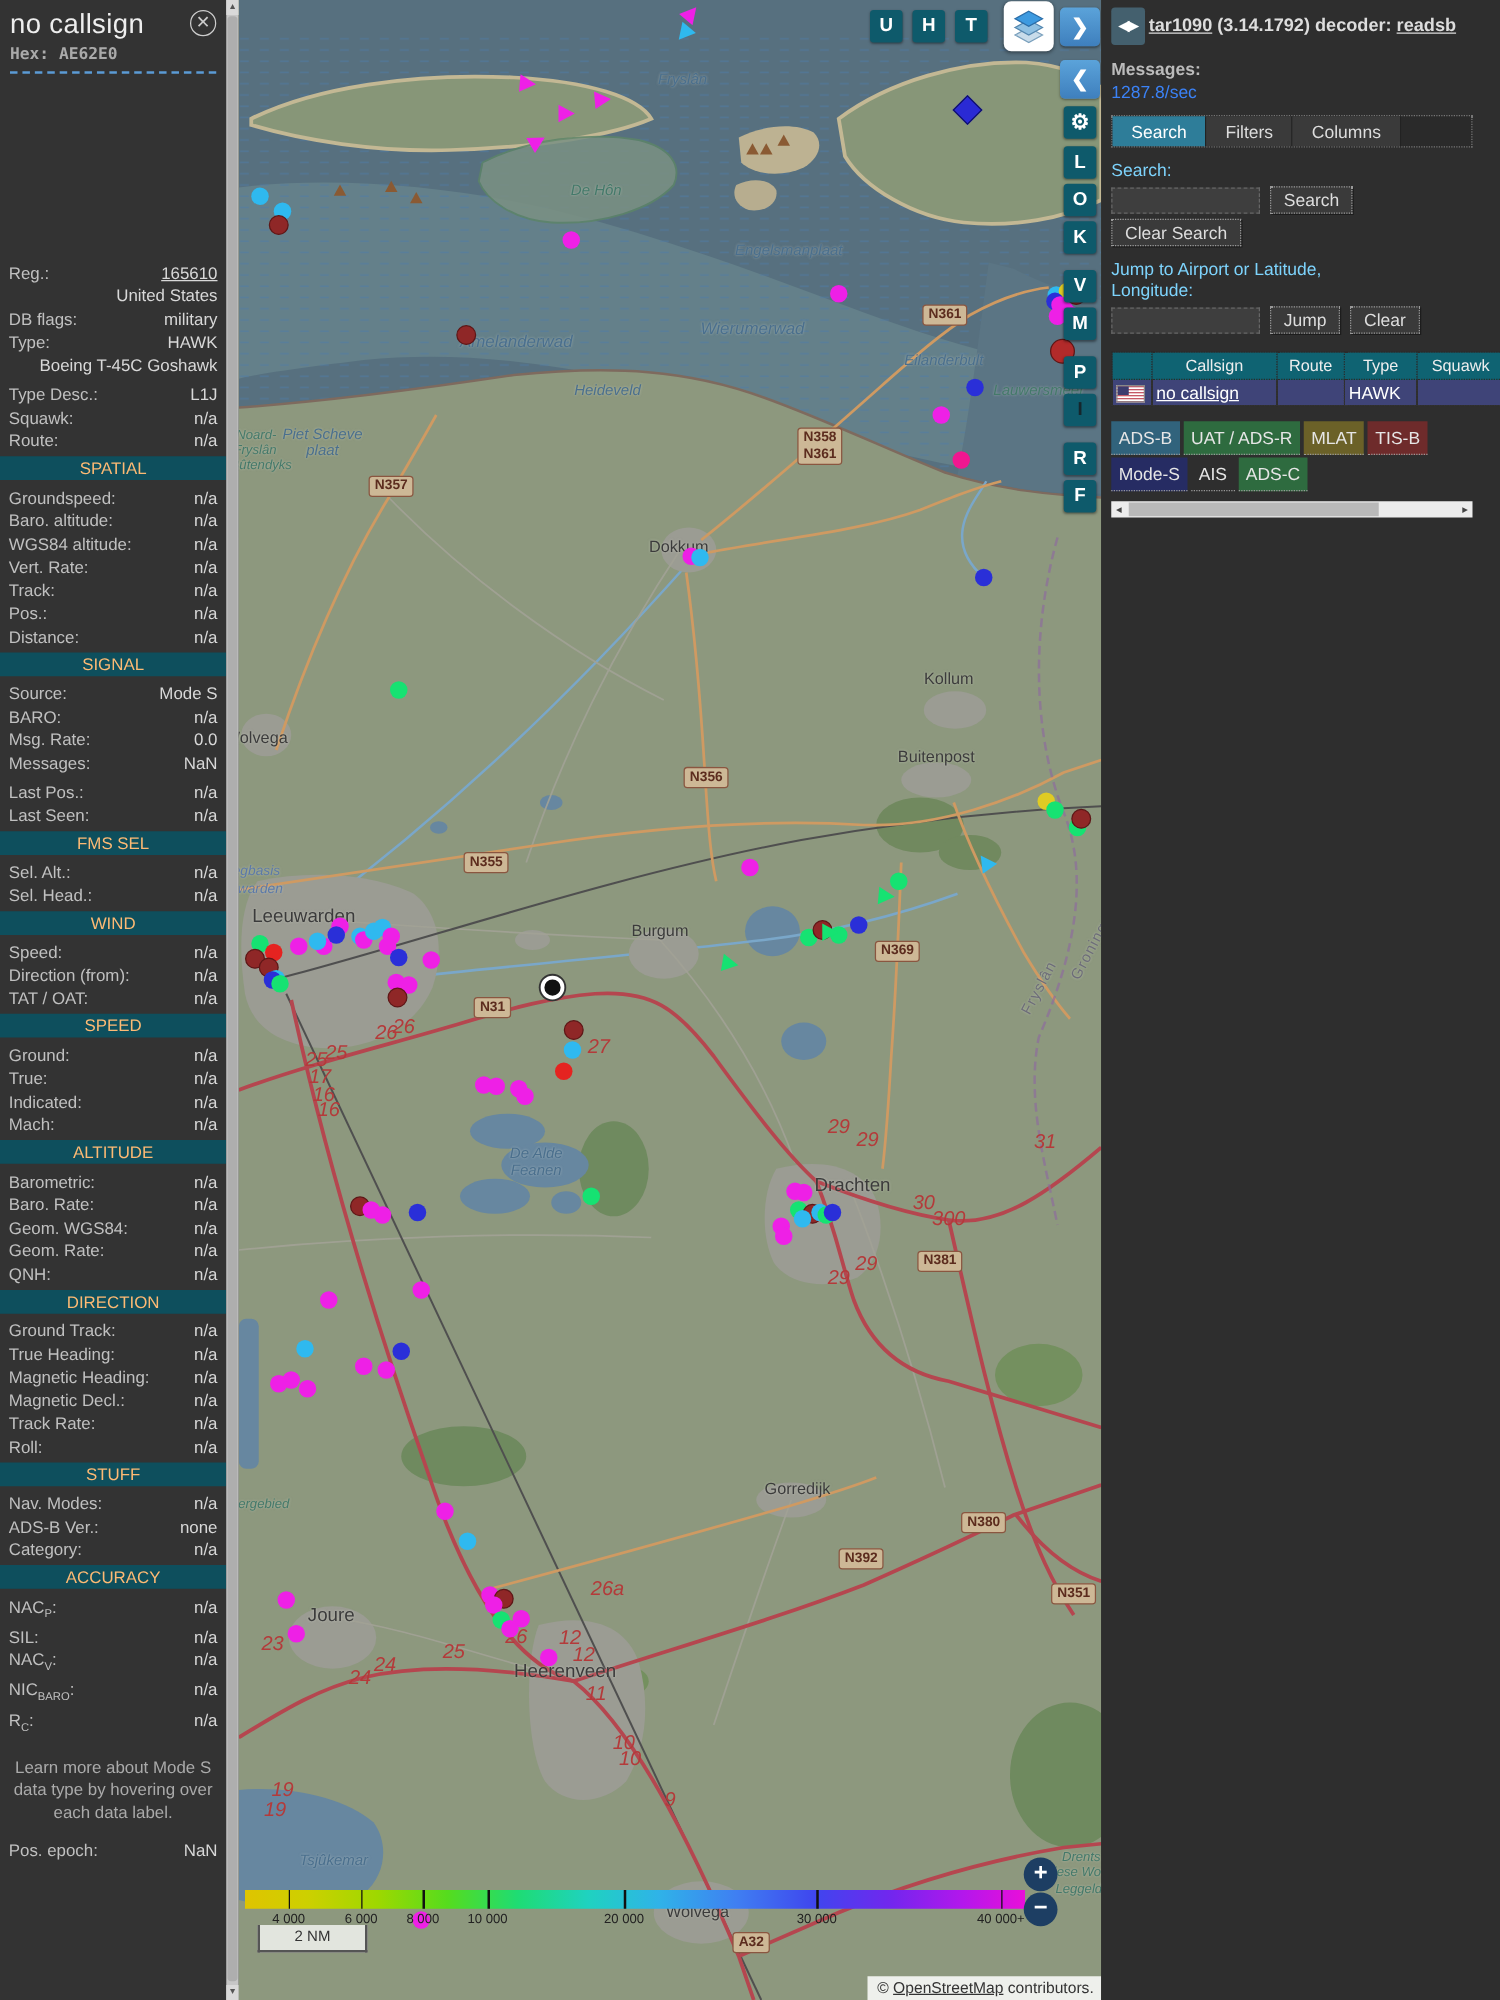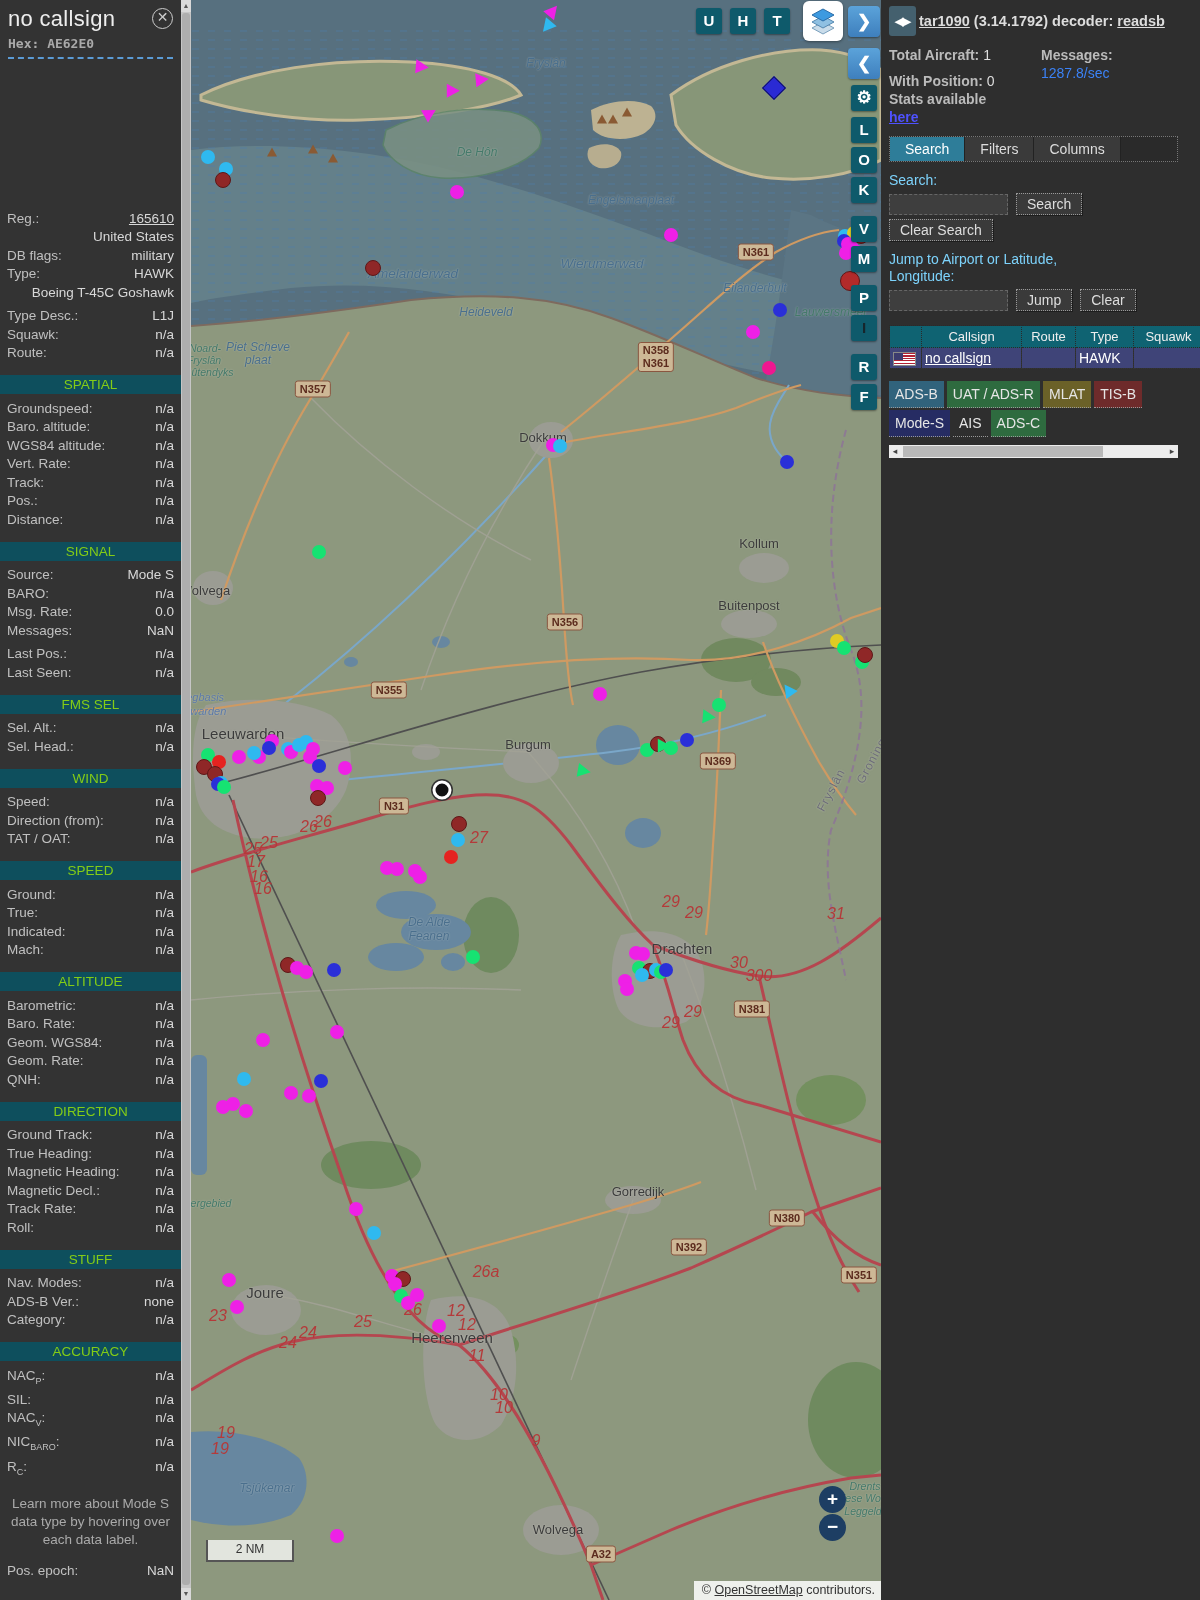--- a/index.html
+++ b/index.html
@@ -14,21 +14,21 @@
             color:#ccc;font-size:14px;line-height:17px;text-align:center;cursor:pointer;}
   .lp-hex{font-family:"DejaVu Sans Mono",monospace;font-weight:bold;font-size:13px;color:#aaa;margin-top:4px;}
   .lp-divider{border-bottom:2px dashed #5b9bd5;margin-top:6px;}
   .lp-photo-gap{height:150px;}
   .lrow{display:flex;justify-content:space-between;align-items:baseline;padding:1.5px 7px;font-size:13.5px;line-height:15.5px;}
   .lrow.gap{margin-top:5px;}
   .lrow .lbl{color:#c0c0c0;white-space:nowrap;}
   .lrow .lbl sub{font-size:9px;}
   .lrow .val{color:#d8d8d8;text-align:right;flex:1;}
   .lrow .val.link{text-decoration:underline;cursor:pointer;}
-  .sechdr{background:#0e4f5d;color:#84cc16;text-align:center;font-size:13.5px;padding:2px 0;margin:13px 0 5px 0;}
+  .sechdr{background:#0e4f5d;color:#fdba74;text-align:center;font-size:13.5px;padding:2px 0;margin:3px 0 5px 0;}
   .lp-note{color:#aaa;font-size:13.5px;text-align:center;padding:14px 4px 4px 4px;line-height:18px;}
   .lp-footer{margin-top:8px;}
 
   
   .left-scrollbar{position:absolute;left:181px;top:0;width:10px;height:1600px;background:#c6c6c6;}
   .left-scrollbar .sb-arrow{position:absolute;left:0;width:10px;height:12px;background:#d9d9d9;color:#555;
       font-size:7px;text-align:center;line-height:12px;cursor:pointer;}
   .left-scrollbar .sb-thumb{position:absolute;left:1px;top:13px;width:8px;height:1572px;background:#aeaeae;border-radius:3px;}
 
   
@@ -688,41 +688,51 @@
       <div class="mapbtn" style="left: 660px; top: 147px;">O</div>
       <div class="mapbtn" style="left: 660px; top: 177px;">K</div>
       <div class="mapbtn" style="left: 660px; top: 216px;">V</div>
       <div class="mapbtn" style="left: 660px; top: 246px;">M</div>
       <div class="mapbtn" style="left: 660px; top: 285px;">P</div>
       <div class="mapbtn" style="left: 660px; top: 315px; color: rgb(22, 38, 44);">I</div>
       <div class="mapbtn" style="left: 660px; top: 354px;">R</div>
       <div class="mapbtn" style="left: 660px; top: 384px;">F</div>
     </div>
 
+  <div class="alt-legend">
+      <div class="alt-tick" style="left: 5.6%;"></div>
+      <div class="alt-lab" style="left: 5.6%;">4 000</div>
+      <div class="alt-tick" style="left: 14.9%;"></div>
+      <div class="alt-lab" style="left: 14.9%;">6 000</div>
+      <div class="alt-tick" style="left: 22.8%;"></div>
+      <div class="alt-lab" style="left: 22.8%;">8 000</div>
+      <div class="alt-tick" style="left: 31.1%;"></div>
+      <div class="alt-lab" style="left: 31.1%;">10 000</div>
+      <div class="alt-tick" style="left: 48.6%;"></div>
+      <div class="alt-lab" style="left: 48.6%;">20 000</div>
+      <div class="alt-tick" style="left: 73.3%;"></div>
+      <div class="alt-lab" style="left: 73.3%;">30 000</div>
+      <div class="alt-tick" style="left: 96.9%;"></div>
+      <div class="alt-lab" style="left: 96.9%;">40 000+</div>
+    </div>
   <div class="scalebox">2 NM</div>
   <div class="zoombtn" style="left:628px;top:1486px">+</div>
   <div class="zoombtn" style="left:628px;top:1514px">−</div>
   <div class="attribution"><span>© </span><span style="text-decoration:underline">OpenStreetMap</span><span> contributors.</span></div>
 </div>
 
 <div class="right-panel">
   <div class="rp-inner">
     <div class="rp-titlebar">
       <div class="rp-collapse">◀▶</div>
       <div>
         <span class="u">tar1090</span><span> (3.14.1792) decoder: </span><span class="u">readsb</span>
       </div>
     </div>
     <div class="rp-stats">
-      <div>
-        <div class="lh"><span>Total Aircraft:</span> <span style="font-weight:normal;color:#ddd">1</span></div>
-        <div class="lh" style="margin-top:8px"><span>With Position:</span> <span style="font-weight:normal;color:#ddd">0</span></div>
-        <div class="lh">Stats available</div>
-        <div class="lh"><span class="rp-link">here</span></div>
-      </div>
       <div>
         <div class="lh">Messages:</div>
         <div class="lh" style="font-weight:normal;color:#3b82f6">1287.8/sec</div>
       </div>
     </div>
     <div class="rp-tabs">
         <div class="rp-tab active">Search</div>
         <div class="rp-tab">Filters</div>
         <div class="rp-tab">Columns</div>
       </div>

